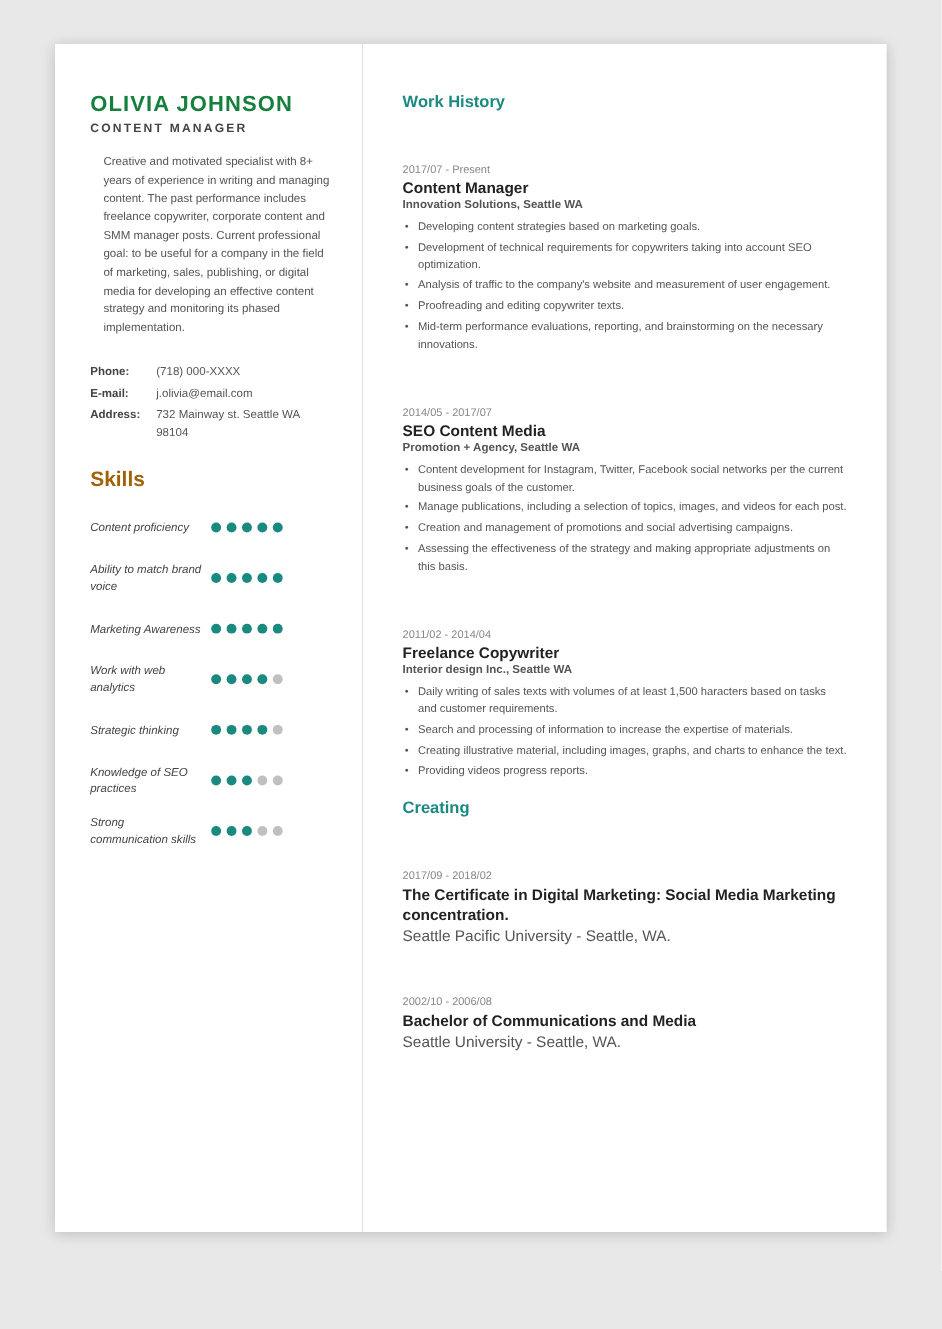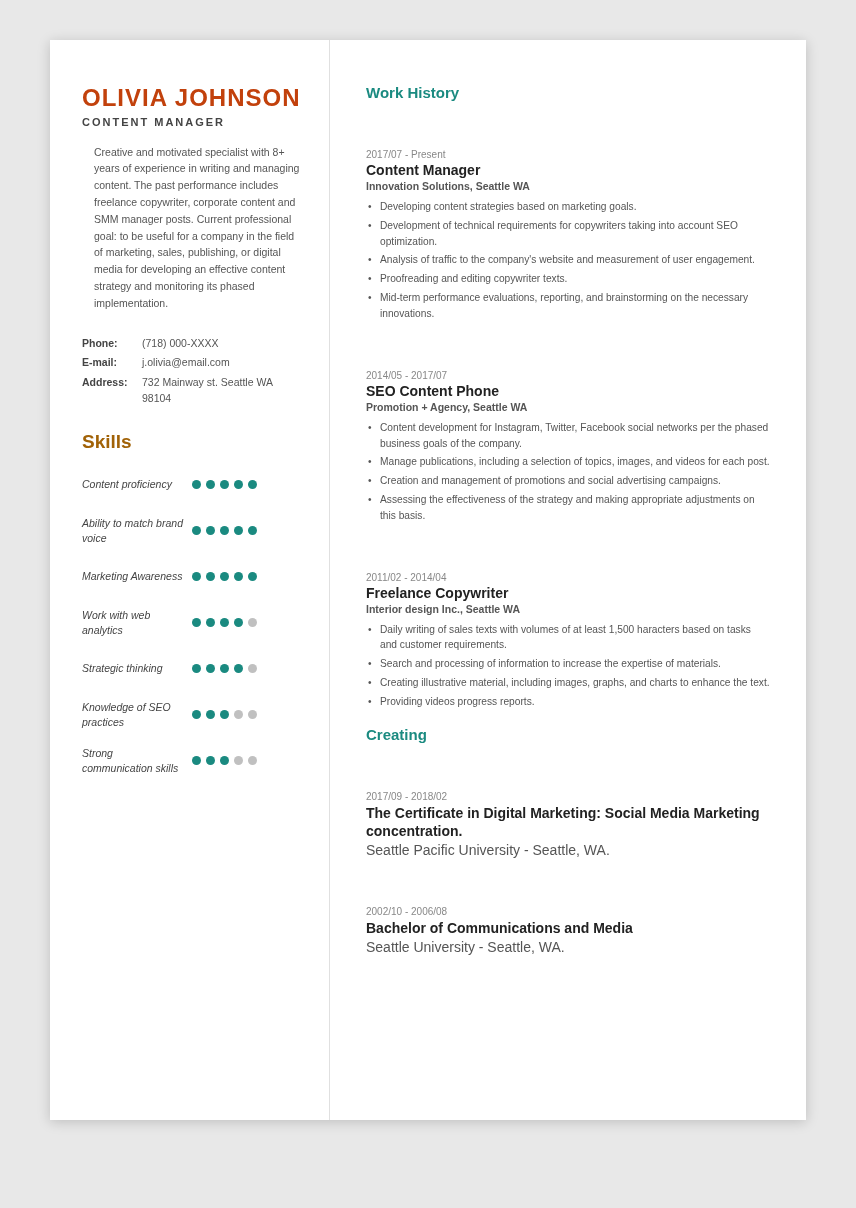--- a/index.html
+++ b/index.html
@@ -25,23 +25,23 @@
       padding: 44px 28px 40px 32px;
       border-right: 1px solid #e0e0e0;
     }
     .right-col {
       flex: 1;
       padding: 44px 36px 40px 36px;
     }
 
     
     .name {
-      font-size: 24px;
+      font-size: 20px;
       font-weight: 900;
-      color: #c2410c;
+      color: #15803d;
       letter-spacing: 1px;
       text-transform: uppercase;
       line-height: 1.15;
       margin-bottom: 4px;
     }
     .title {
       font-size: 11px;
       font-weight: 700;
       color: #444;
       letter-spacing: 2px;
@@ -283,24 +283,24 @@
           <ul class="bullet-list">
             <li>Developing content strategies based on marketing goals.</li>
             <li>Development of technical requirements for copywriters taking into account SEO optimization.</li>
             <li>Analysis of traffic to the company's website and measurement of user engagement.</li>
             <li>Proofreading and editing copywriter texts.</li>
             <li>Mid-term performance evaluations, reporting, and brainstorming on the necessary innovations.</li>
           </ul>
         </div>
         <div class="work-block">
           <div class="date-range">2014/05 - 2017/07</div>
-          <div class="job-title">SEO Content Phone</div>
+          <div class="job-title">SEO Content Media</div>
           <div class="company">Promotion + Agency, Seattle WA</div>
           <ul class="bullet-list">
-            <li>Content development for Instagram, Twitter, Facebook social networks per the phased business goals of the company.</li>
+            <li>Content development for Instagram, Twitter, Facebook social networks per the current business goals of the customer.</li>
             <li>Manage publications, including a selection of topics, images, and videos for each post.</li>
             <li>Creation and management of promotions and social advertising campaigns.</li>
             <li>Assessing the effectiveness of the strategy and making appropriate adjustments on this basis.</li>
           </ul>
         </div>
         <div class="work-block">
           <div class="date-range">2011/02 - 2014/04</div>
           <div class="job-title">Freelance Copywriter</div>
           <div class="company">Interior design Inc., Seattle WA</div>
           <ul class="bullet-list">

